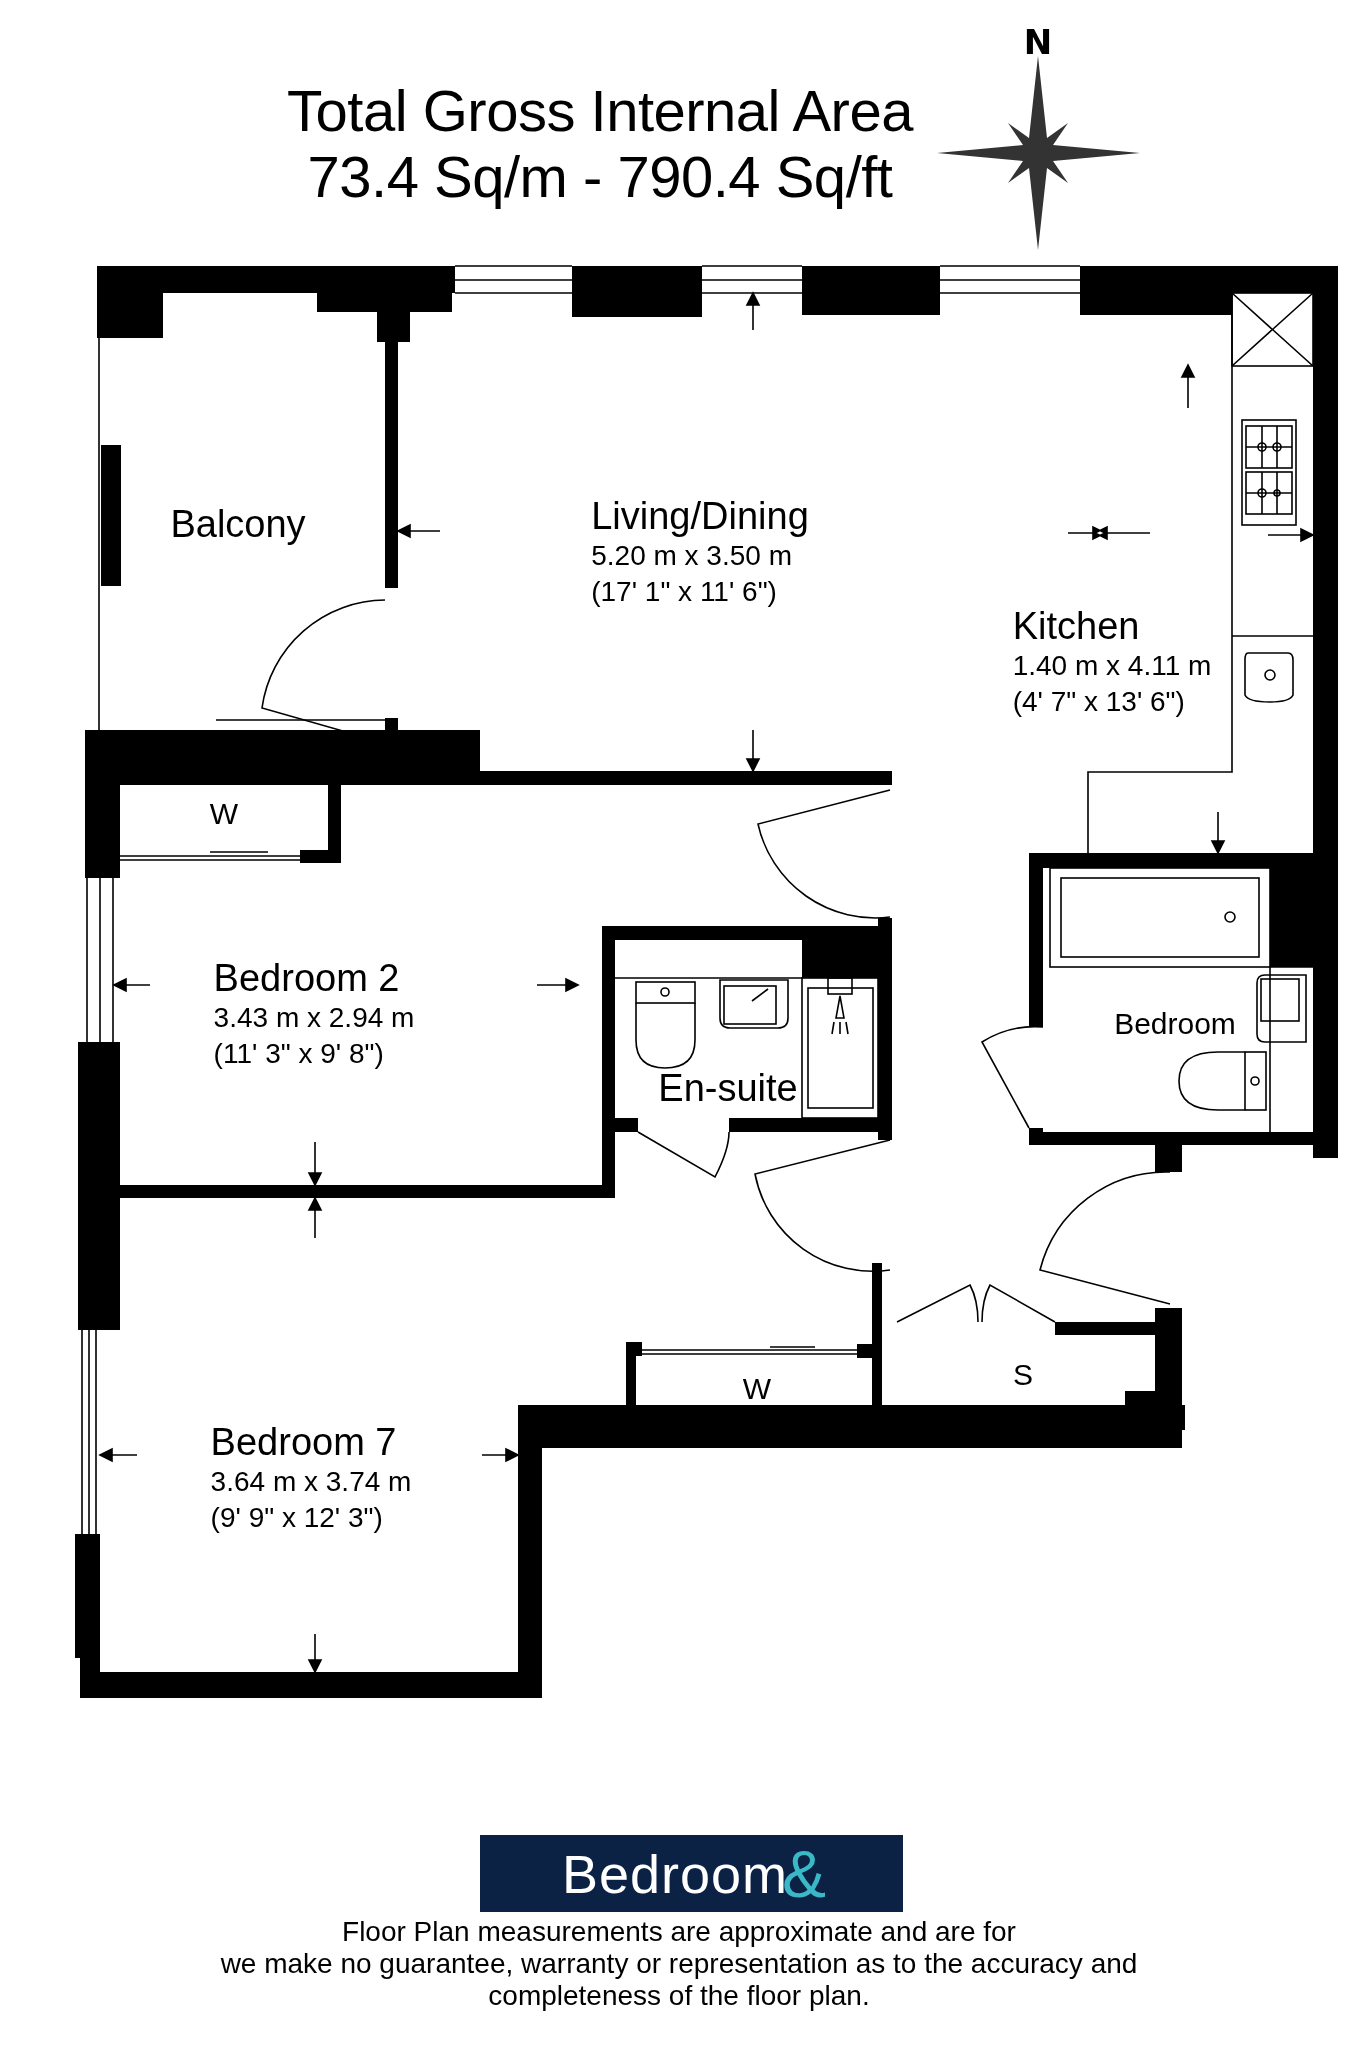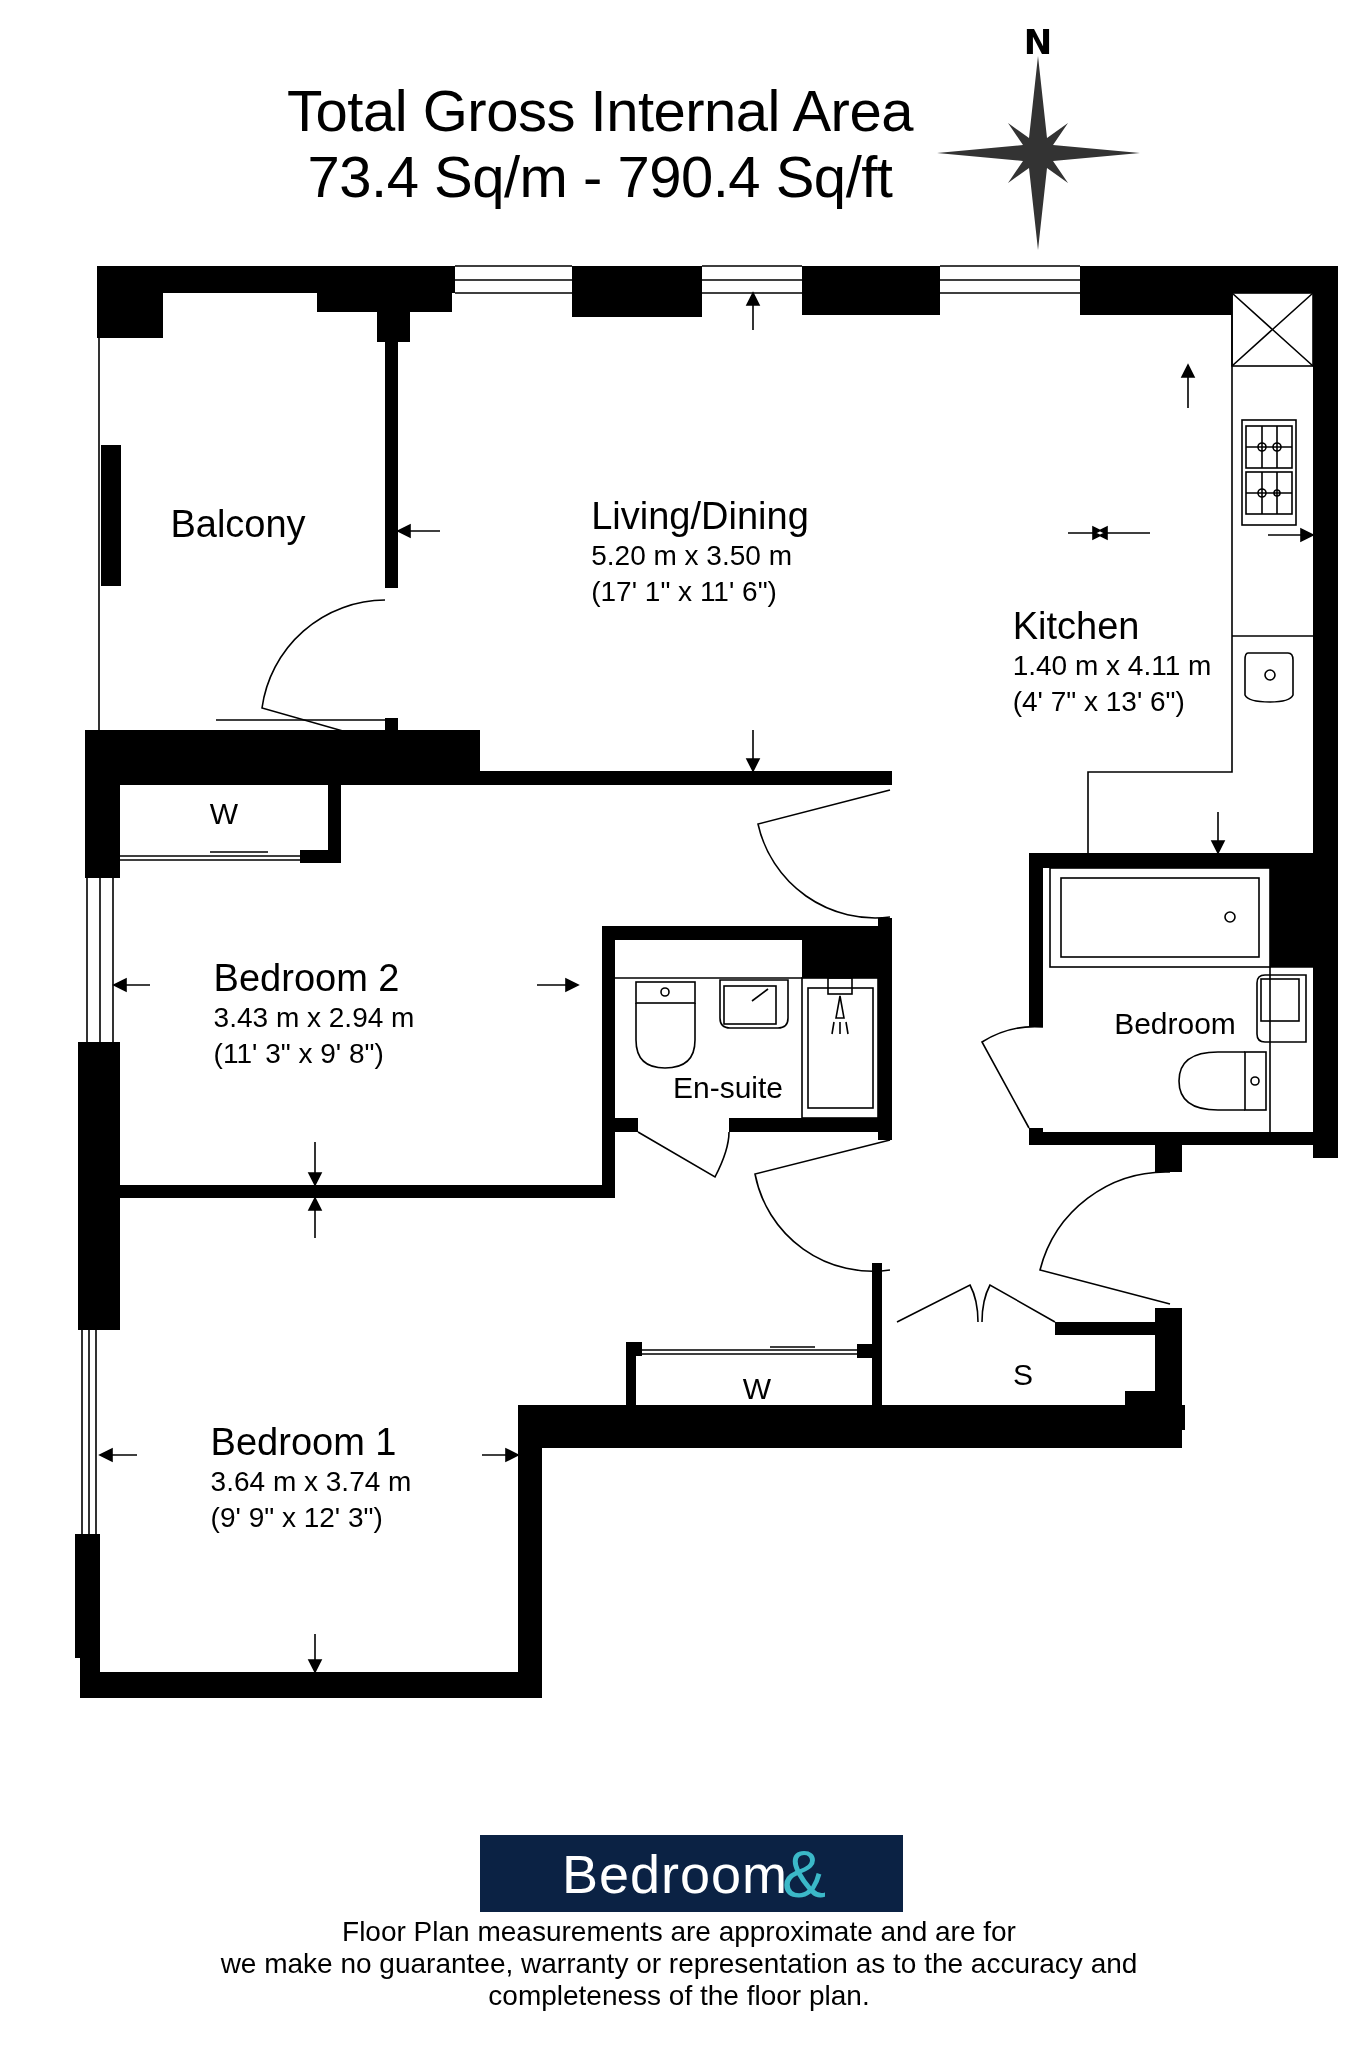--- a/index.html
+++ b/index.html
@@ -200,27 +200,27 @@
   <div class="room-name">Kitchen</div>
   <div class="room-dim">1.40 m x 4.11 m</div>
   <div class="room-dim">(4' 7" x 13' 6")</div>
 </div>
 <div class="room-label" style="left:314px; top:936px;margin-top:20px;">
   <div class="room-name">Bedroom 2</div>
   <div class="room-dim">3.43 m x 2.94 m</div>
   <div class="room-dim">(11' 3" x 9' 8")</div>
 </div>
 <div class="room-label" style="left:728px; top:1070px;">
-  <div class="room-dim" style="font-size:30px;">En-suite</div>
+  <div class="room-dim" style="font-size:38px;">En-suite</div>
 </div>
 <div class="room-label" style="left:1175px; top:1006px;">
   <div class="room-dim" style="font-size:30px;">Bedroom</div>
 </div>
 <div class="room-label" style="left:311px; top:1420px;">
-  <div class="room-name">Bedroom 1</div>
+  <div class="room-name">Bedroom 7</div>
   <div class="room-dim">3.64 m x 3.74 m</div>
   <div class="room-dim">(9' 9" x 12' 3")</div>
 </div>
 
 <div class="small-label" style="left:224px; top:797px;">W</div>
 <div class="small-label" style="left:757px; top:1372px;">W</div>
 <div class="small-label" style="left:1023px; top:1358px;">S</div>
 
 <div id="logo">
   <span>Bedroom</span>

